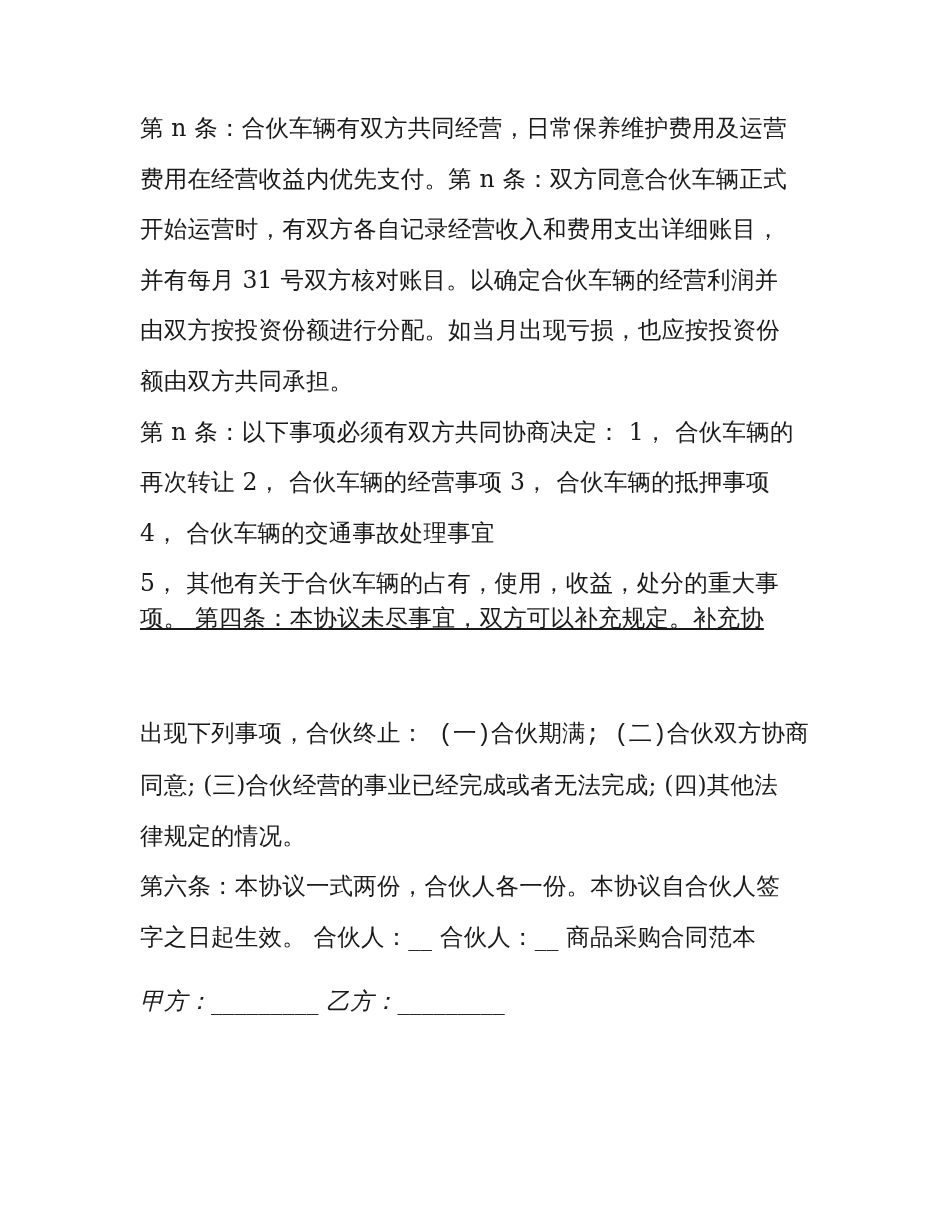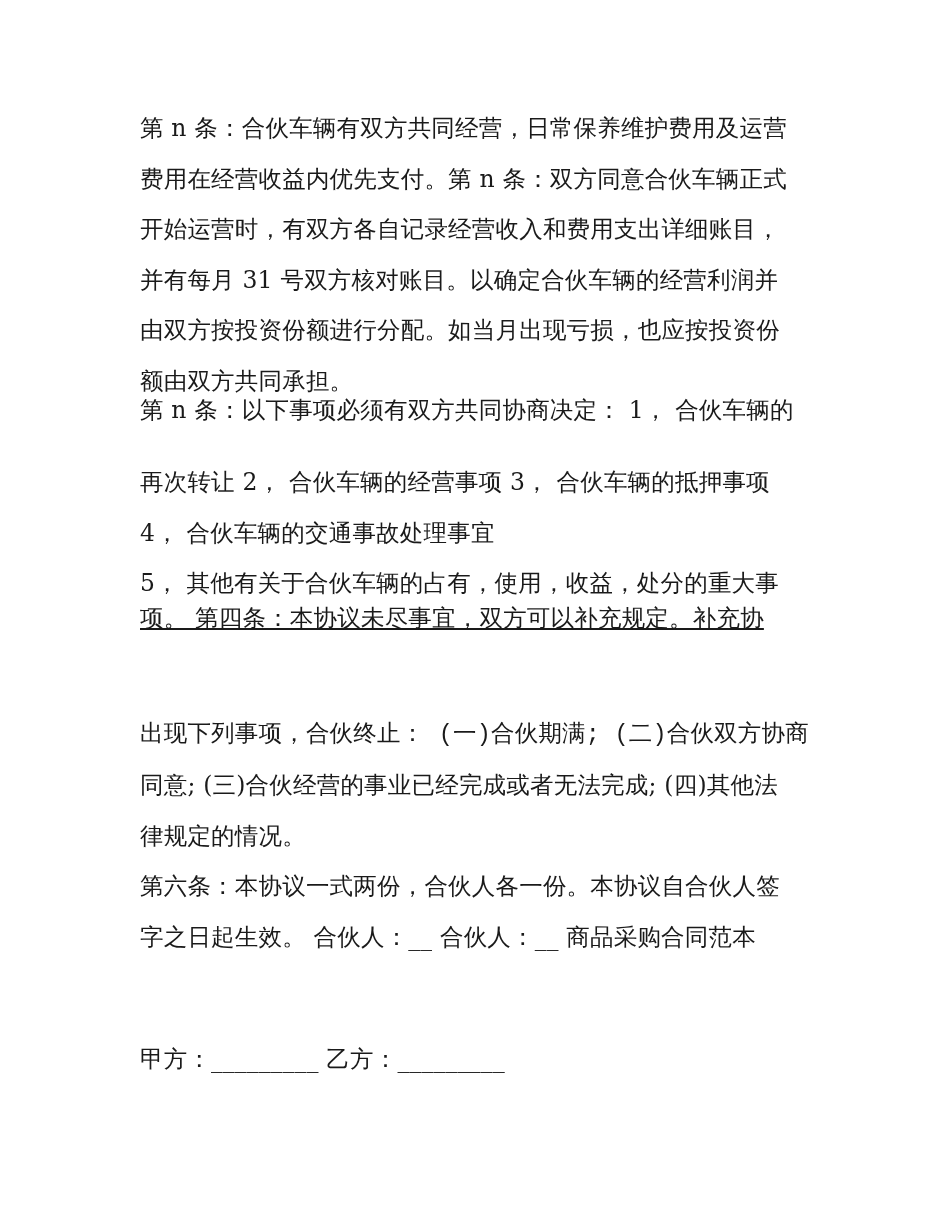--- a/index.html
+++ b/index.html
@@ -36,24 +36,24 @@
 </head>
 <body>
 
 <div class="page">
   <div class="line" style="top: 113px;">第 n 条：合伙车辆有双方共同经营，日常保养维护费用及运营</div>
   <div class="line" style="top: 164px;">费用在经营收益内优先支付。第 n 条：双方同意合伙车辆正式</div>
   <div class="line" style="top: 214px;">开始运营时，有双方各自记录经营收入和费用支出详细账目，</div>
   <div class="line" style="top: 265px;">并有每月 31 号双方核对账目。以确定合伙车辆的经营利润并</div>
   <div class="line" style="top: 315px;">由双方按投资份额进行分配。如当月出现亏损，也应按投资份</div>
   <div class="line" style="top: 366px;">额由双方共同承担。</div>
-  <div class="line" style="top: 395px;">第 n 条：以下事项必须有双方共同协商决定： 1， 合伙车辆的</div>
+  <div class="line" style="top: 417px;">第 n 条：以下事项必须有双方共同协商决定： 1， 合伙车辆的</div>
   <div class="line" style="top: 467px;">再次转让 2， 合伙车辆的经营事项 3， 合伙车辆的抵押事项</div>
   <div class="line" style="top: 518px;">4， 合伙车辆的交通事故处理事宜</div>
   <div class="line" style="top: 568px;">5， 其他有关于合伙车辆的占有，使用，收益，处分的重大事</div>
   <div class="line" style="top: 603px; text-decoration: underline;">项。 第四条：本协议未尽事宜，双方可以补充规定。补充协</div>
   <div class="line" style="top: 720px; font-family: Liberation Mono, monospace;">出现下列事项，合伙终止： (一)合伙期满; (二)合伙双方协商</div>
   <div class="line" style="top: 770px;">同意; (三)合伙经营的事业已经完成或者无法完成; (四)其他法</div>
   <div class="line" style="top: 871px;">第六条：本协议一式两份，合伙人各一份。本协议自合伙人签</div>
   <div class="line" style="top: 821px;">律规定的情况。</div>
   <div class="line" style="top: 922px;">字之日起生效。 合伙人：__ 合伙人：__ 商品采购合同范本</div>
-  <div class="line" style="top: 1044px;">甲方：_________ 乙方：_________</div>
+  <div class="line" style="top: 986px; font-style: italic;">甲方：_________ 乙方：_________</div>
 </div>
 
 </body></html>

